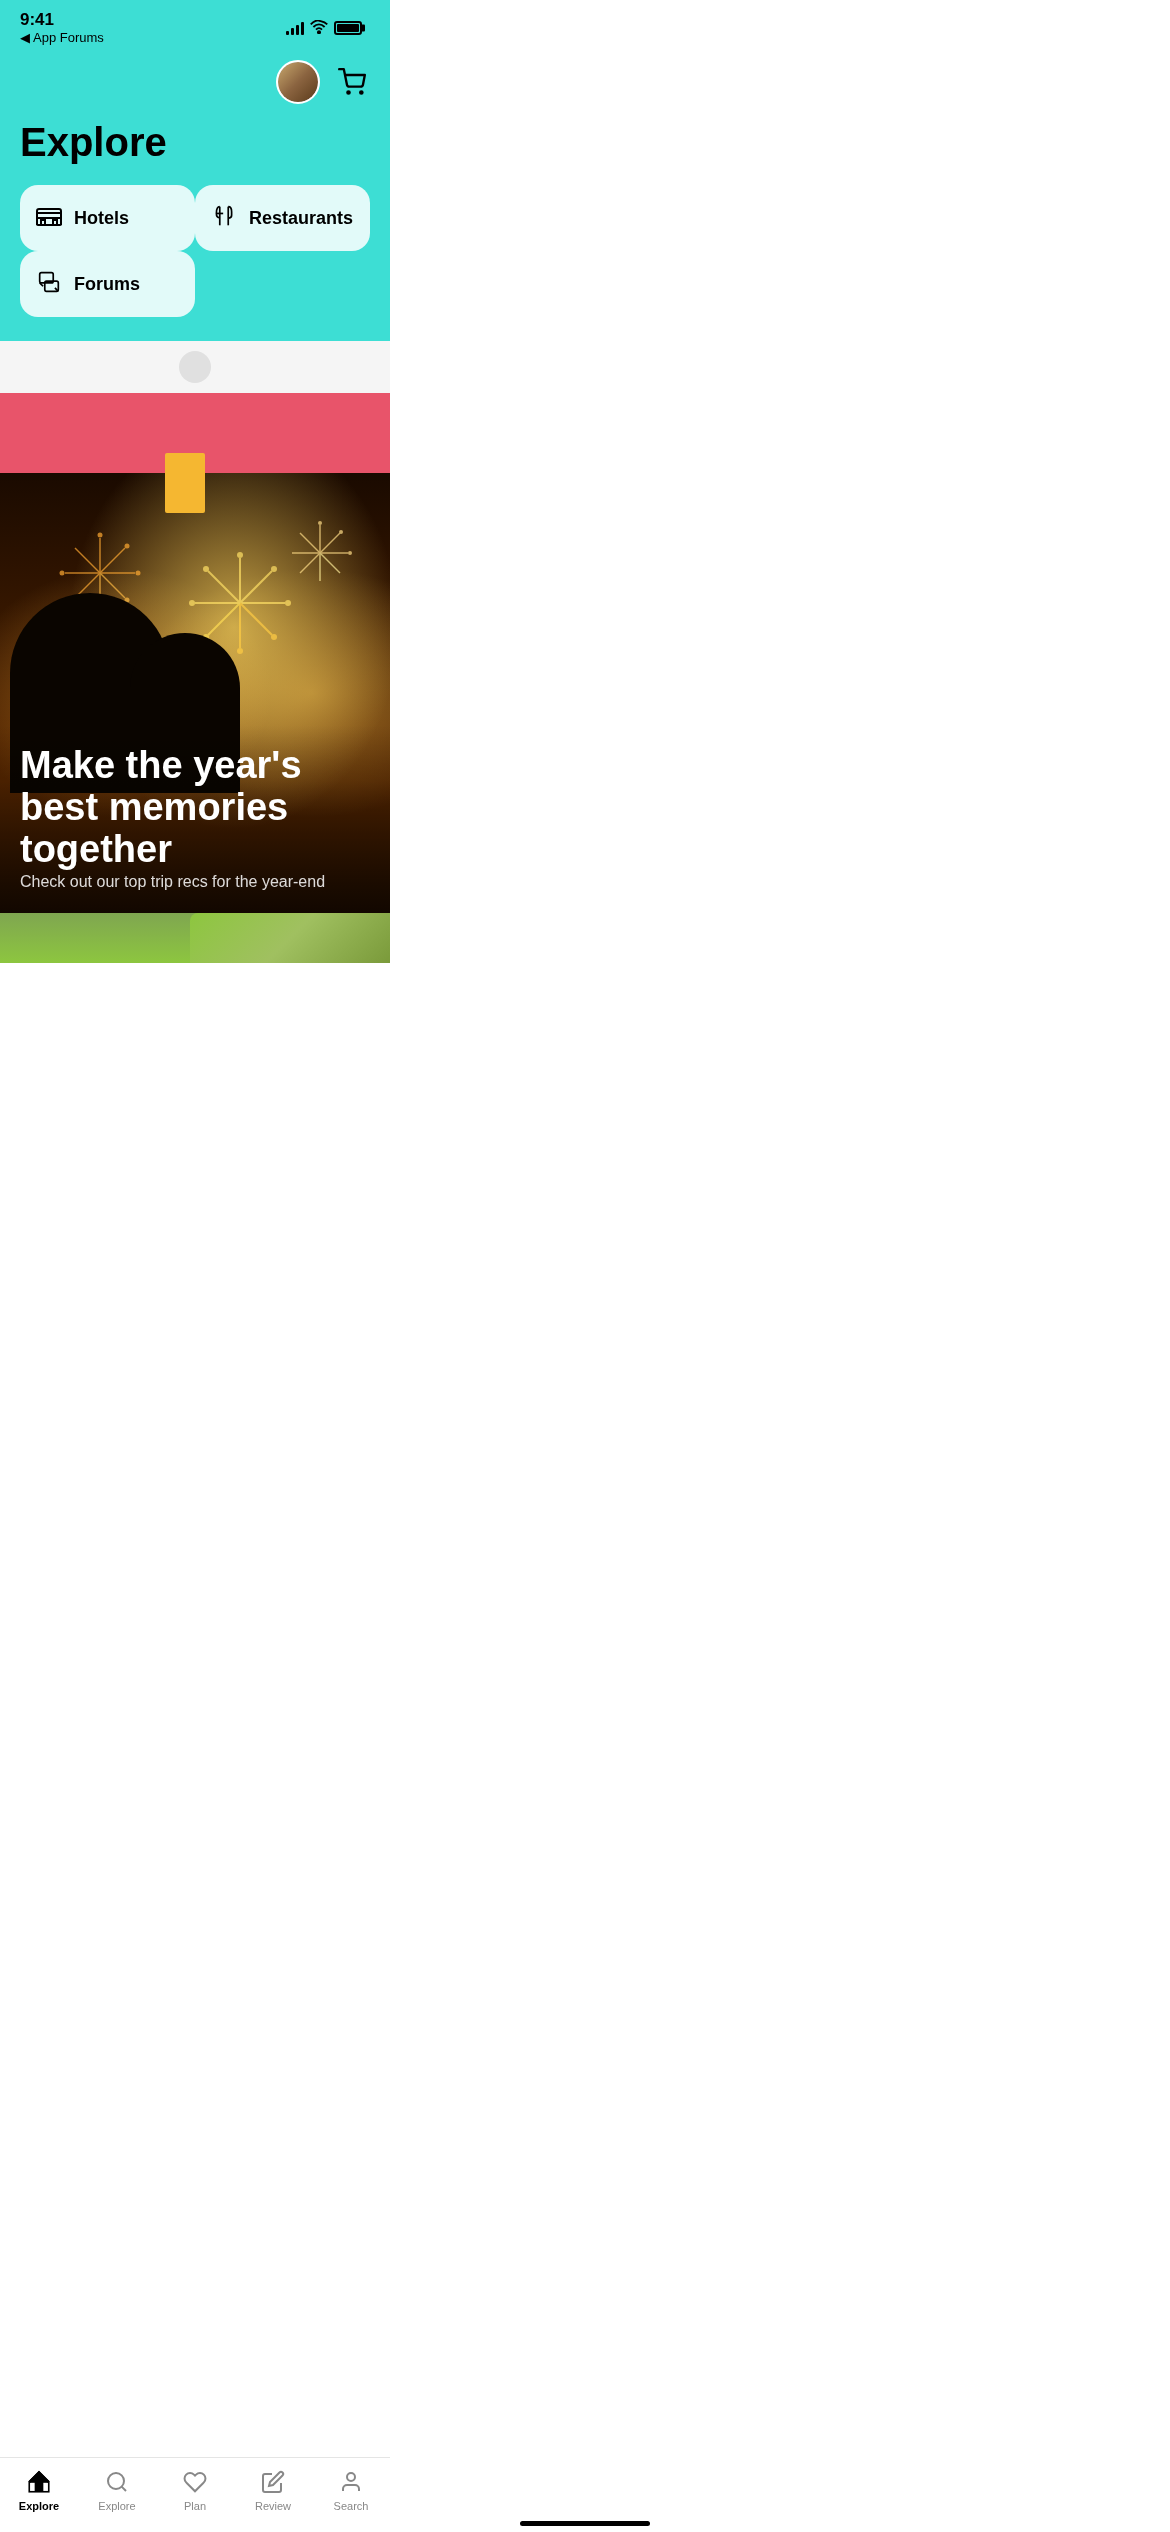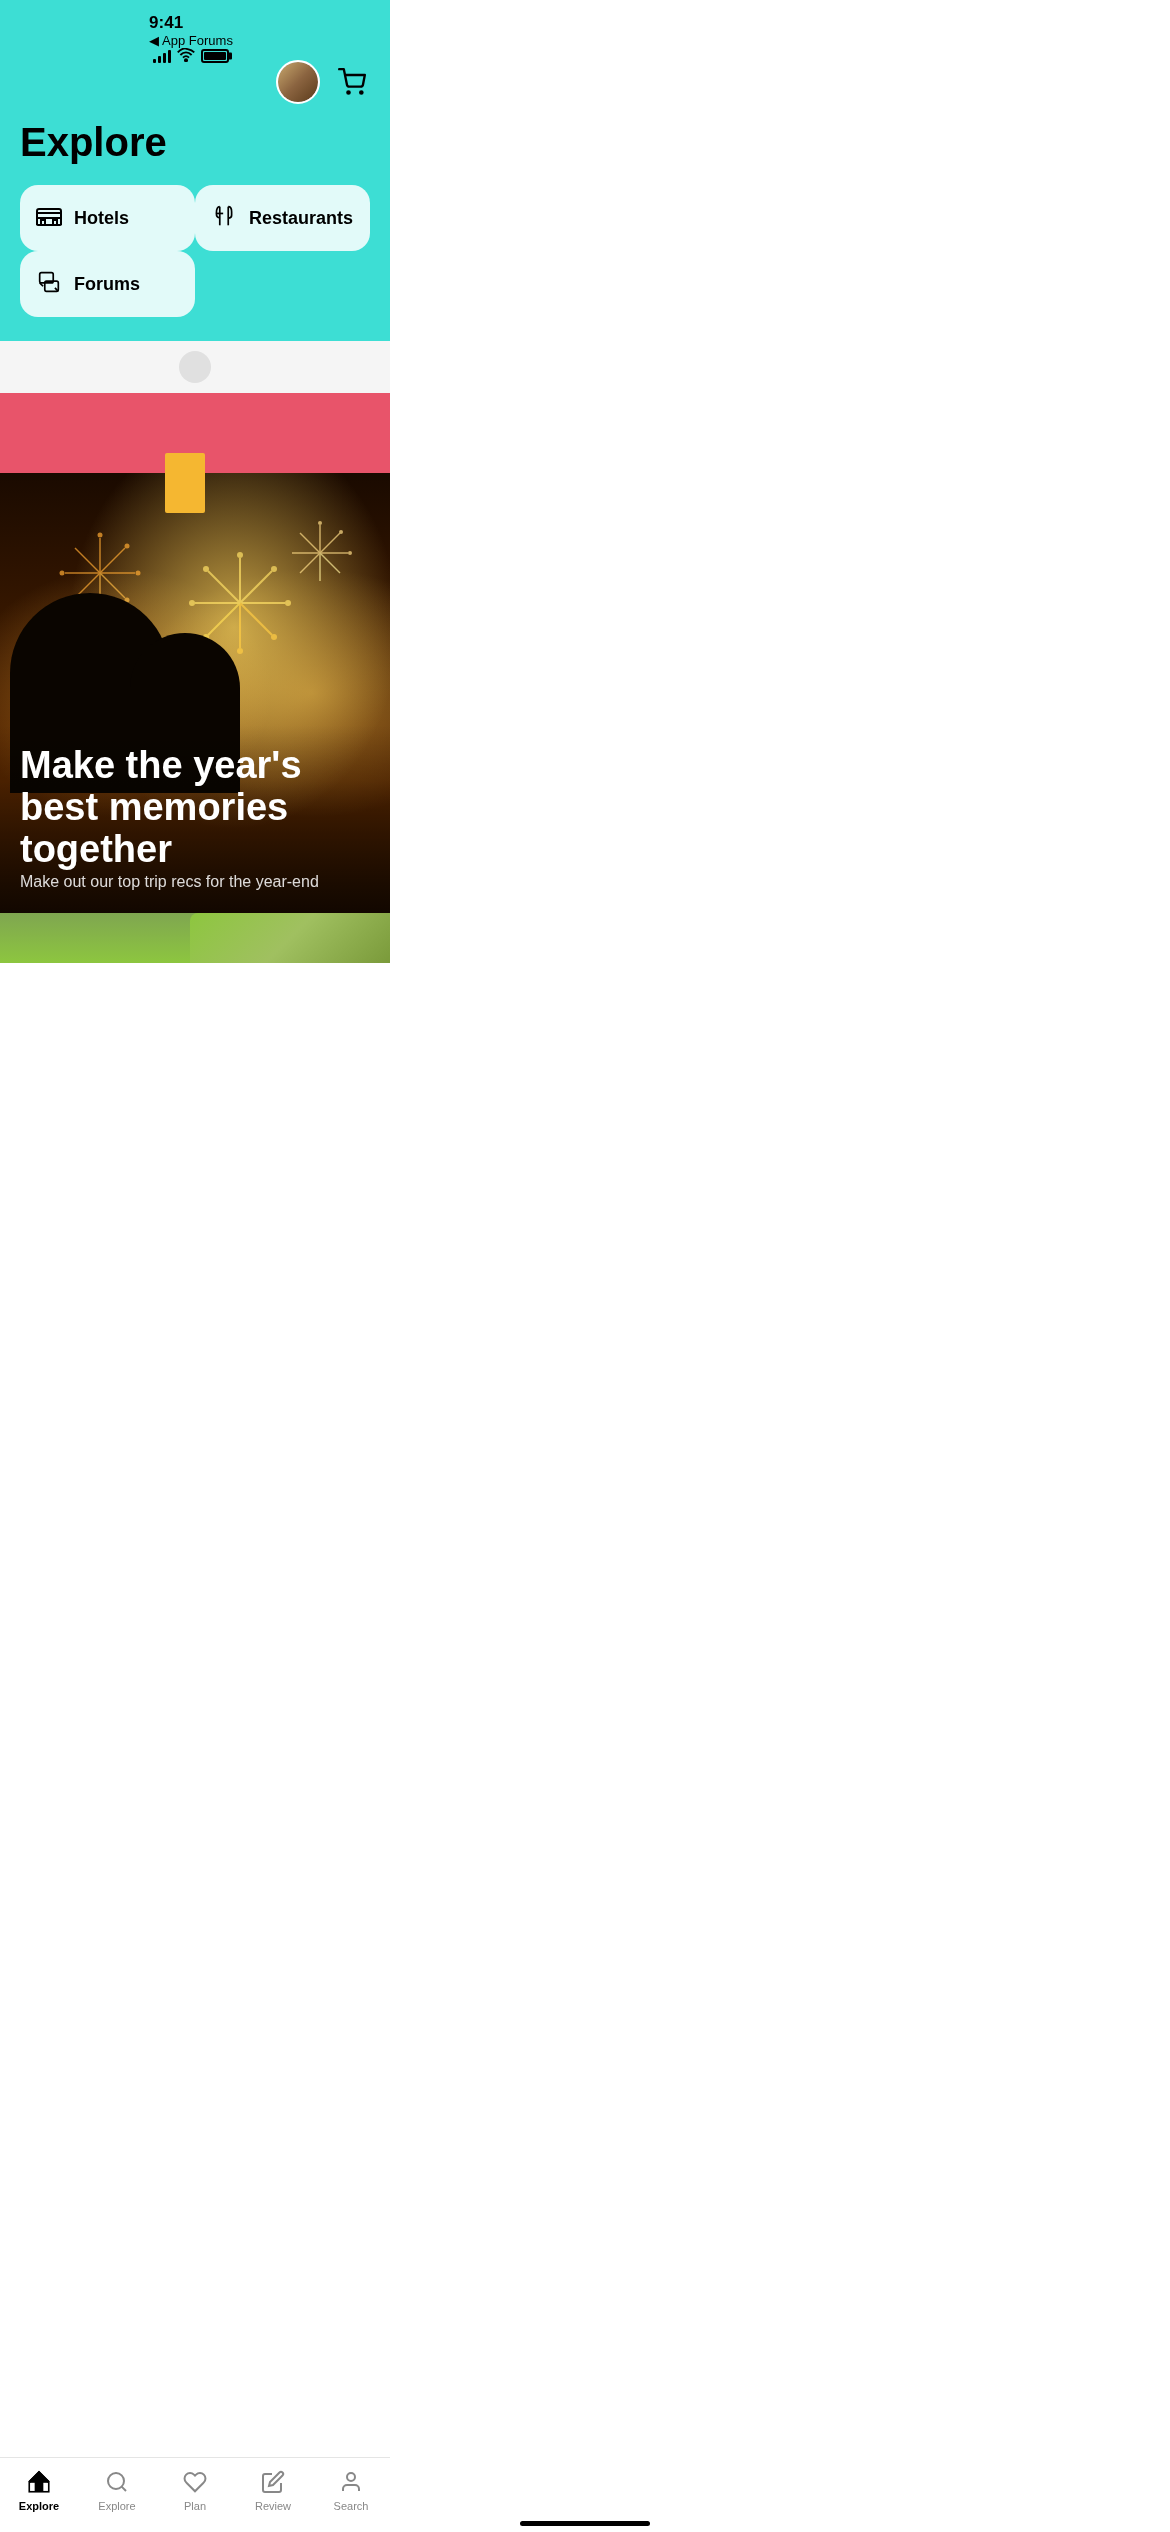--- a/index.html
+++ b/index.html
@@ -15,21 +15,20 @@
     }
 
     
     .status-bar {
       background: #3DDED4;
       display: flex;
       justify-content: space-between;
       align-items: center;
       padding: 14px 28px 8px 20px;
       height: 50px;
-      flex-direction: column;
     }
     .status-bar-left {
       display: flex;
       flex-direction: column;
       align-items: flex-start;
     }
     .status-time {
       font-size: 17px;
       font-weight: 600;
       color: #000;
@@ -505,21 +504,21 @@
       </g>
     </svg>
   </div>
 
   <div class="silhouette-container">
     <div class="silhouette-left"></div>
     <div class="silhouette-right"></div>
   </div>
   <div class="hero-overlay">
     <h2 class="hero-headline">Make the year's best memories together</h2>
-    <p class="hero-subtext">Make out our top trip recs for the year-end</p>
+    <p class="hero-subtext">Check out our top trip recs for the year-end</p>
   </div>
 </div>
 
 <div class="bottom-strip">
   <div class="strip-image-hint"></div>
 </div>
 
 <nav class="bottom-nav">
 
   <div class="nav-item active">

